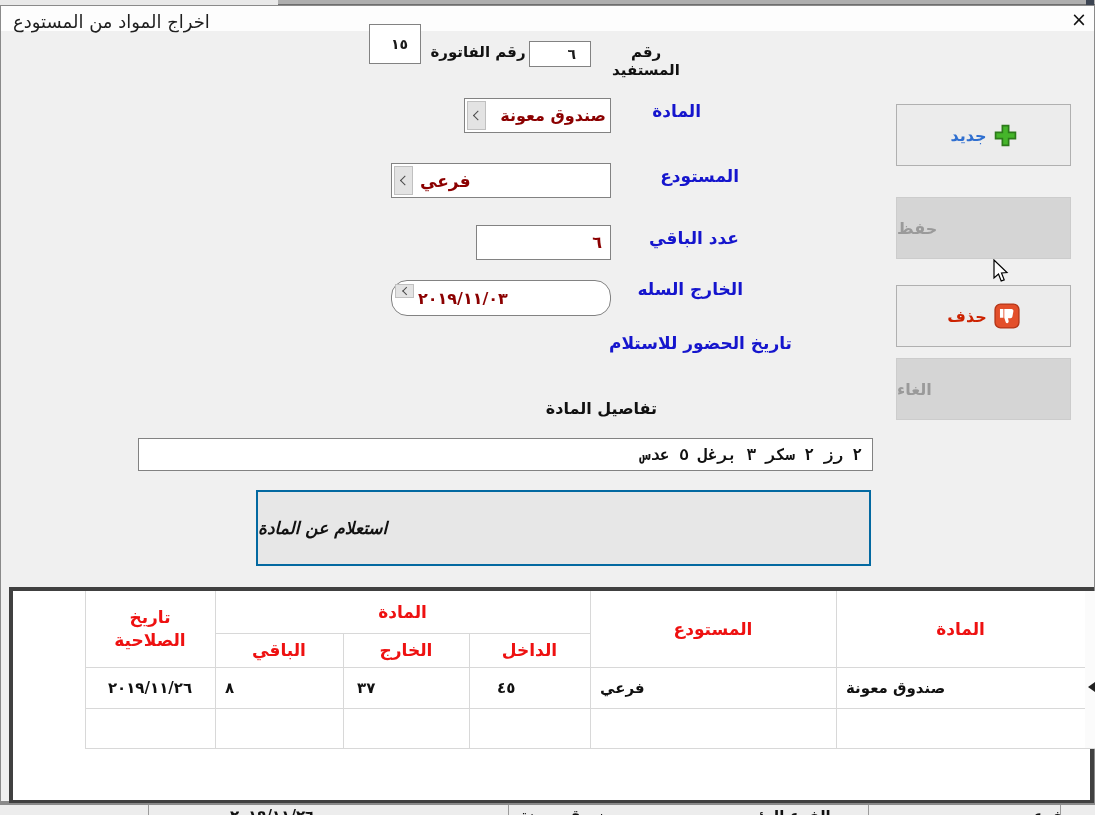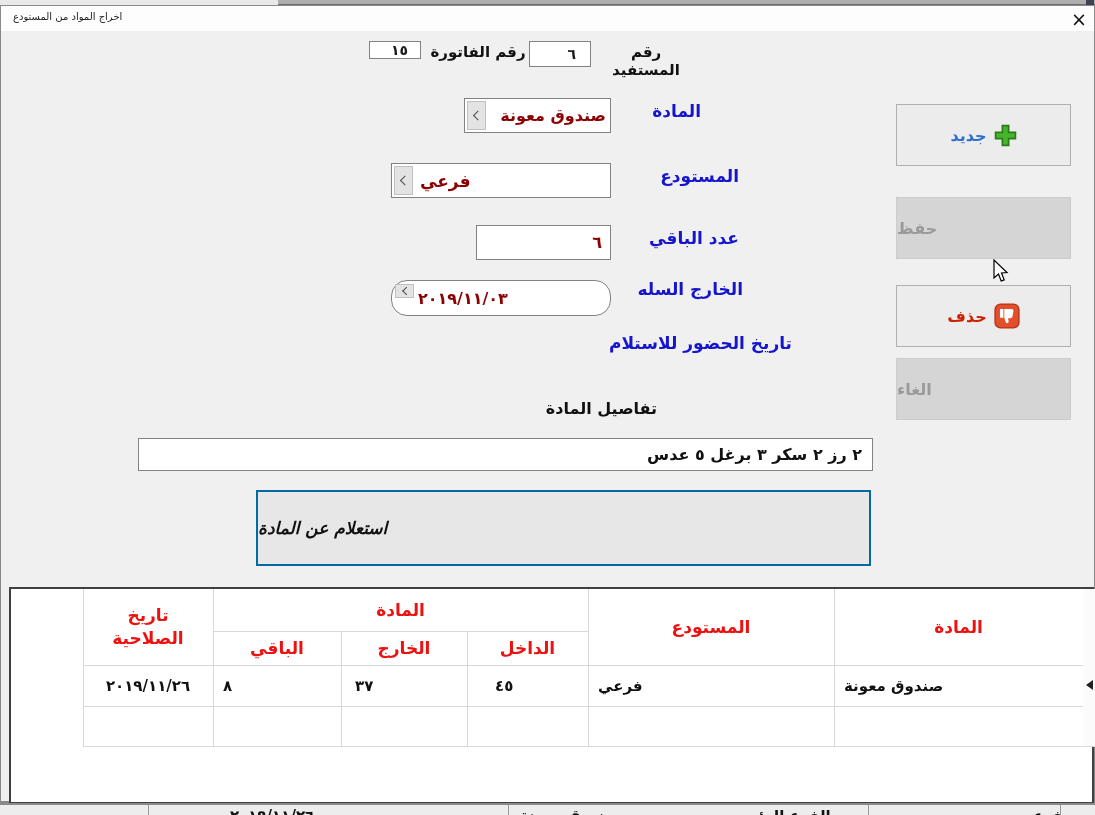--- a/index.html
+++ b/index.html
@@ -20,21 +20,21 @@
   .left-strip .b3 { position:absolute; top:75px; height:10px; width:7px; background:#3a3a3a; }
 
   .bottom-strip { left:0; top:803px; width:1095px; height:12px; background:#ededed; border-top:2px solid #8a8a8a; overflow:hidden; }
   .bottom-strip .frag { position:absolute; top:2px; font-size:15px; font-weight:bold; color:#111; white-space:nowrap; }
   .bottom-strip .vline { position:absolute; top:0; width:1px; height:12px; background:#9b9b9b; }
 
   
   .dialog { left:0; top:5px; width:1095px; height:798px; background:#f0f0f0;
             border:1px solid #8a8a8a; border-bottom-width:2px; }
   .titlebar { left:0; top:0; width:1093px; height:25px; background:#fdfdfd; }
-  .title-text { position:absolute; left:12px; top:5px; font-size:10px; color:#1f1f1f; }
+  .title-text { position:absolute; left:12px; top:5px; font-size:18px; color:#1f1f1f; }
   .close-btn { position:absolute; left:1066px; top:2px; width:24px; height:21px;
                display:flex; align-items:center; justify-content:center;
                font-size:19px; color:#111; cursor:default; }
 
   .lbl-black { font-size:15px; font-weight:bold; color:#111; text-align:center; }
   .lbl-blue  { font-size:17px; font-weight:bold; color:#1515cd; text-align:right; }
   .maroon    { color:#8b0000; font-weight:bold; }
 
   .tbox { background:#fff; border:1px solid #828282; }
   .tbox .val { position:absolute; top:0; bottom:0; display:flex; align-items:center; }
@@ -53,21 +53,21 @@
   .side-btn { left:895px; width:175px; height:62px; display:flex; align-items:center;
               justify-content:center; gap:7px; font-size:16px; font-weight:bold; }
   .side-btn.enabled  { background:#ececec; border:1px solid #b0b0b0; }
   .side-btn.disabled { background:#d5d5d5; border:1px solid #cccccc; color:#9a9a9a;justify-content:flex-end; }
 
   .query-btn { left:255px; top:484px; width:615px; height:76px; background:#e7e7e7;
                border:2px solid #0369a1; display:flex; align-items:center; justify-content:flex-end;
                font-size:17px; font-weight:bold; font-style:italic; color:#111; }
 
   
-  .grid { left:8px; top:581px; width:1085px; height:217px; background:#ffffff; border:2px solid #404040; }
+  .grid { left:8px; top:581px; width:1085px; height:217px; background:#ffffff; border:4px solid #404040; }
   .gl { position:absolute; background:#d8d8d8; }
   .hcell { position:absolute; display:flex; align-items:center; justify-content:center;
            font-size:17px; font-weight:bold; color:#ee1111; text-align:center; line-height:1.35; }
   .dcell { position:absolute; top:76px; height:41px; display:flex; align-items:center;
            font-size:15px; font-weight:bold; color:#111; }
   .row-marker { position:absolute; width:0; height:0;
                 border-top:5px solid transparent; border-bottom:5px solid transparent;
                 border-right:7px solid #222; }
 
   .cursor { left:993px; top:259px; }
@@ -83,21 +83,21 @@
   <div class="b3"></div>
 </div>
 
 <div class="abs dialog">
 
   <div class="abs titlebar">
     <div class="title-text">اخراج المواد من المستودع</div>
     <div class="close-btn">×</div>
   </div>
 
-  <div class="abs tbox" style="left:368px; top:35px; width:52px; height:18px;">
+  <div class="abs tbox" style="left:368px; top:18px; width:52px; height:40px;">
     <span class="val" style="right:12px; font-size:14px; font-weight:bold; color:#1a1a1a;">١٥</span>
   </div>
   <div class="abs lbl-black" style="left:428px; top:37px; width:98px;">رقم الفاتورة</div>
   <div class="abs tbox" style="left:528px; top:35px; width:62px; height:26px;">
     <span class="val" style="right:14px; font-size:14px; font-weight:bold; color:#1a1a1a;">٦</span>
   </div>
   <div class="abs lbl-black" style="left:596px; top:37px; width:98px;">رقم المستفيد</div>
 
   <div class="abs lbl-blue" style="left:600px; top:95px; width:100px;">المادة</div>
   <div class="abs combo" style="left:463px; top:92px; width:147px; height:35px;">
@@ -124,21 +124,21 @@
   <div class="abs tbox" style="left:390px; top:274px; width:220px; height:36px;border-radius:16px;">
     <span class="dtp-btn">
         <span class="chev"></span>
       </span>
     <span class="val maroon" style="left:26px; font-size:16px;">٢٠١٩/١١/٠٣</span>
   </div>
 
   <div class="abs lbl-blue" style="left:583px; top:327px; width:208px;">تاريخ الحضور للاستلام</div>
 
   <div class="abs lbl-black" style="left:538px; top:393px; width:125px; font-size:16px;">تفاصيل المادة</div>
-  <div class="abs tbox" style="left:137px; top:432px; width:735px; height:33px;">
+  <div class="abs tbox" style="left:137px; top:432px; width:735px; height:33px;font-family:Liberation Mono, monospace;">
     <span class="val" style="right:10px; font-size:16px; font-weight:bold; color:#111;">٢ رز  ٢ سكر ٣ برغل ٥ عدس</span>
   </div>
 
   <div class="abs query-btn">
     <span>استعلام عن المادة</span>
   </div>
 
   <div class="abs side-btn enabled" style="top:98px;">
     <span style="display:flex;">
       <svg width="23" height="23" viewBox="0 0 22 22">

